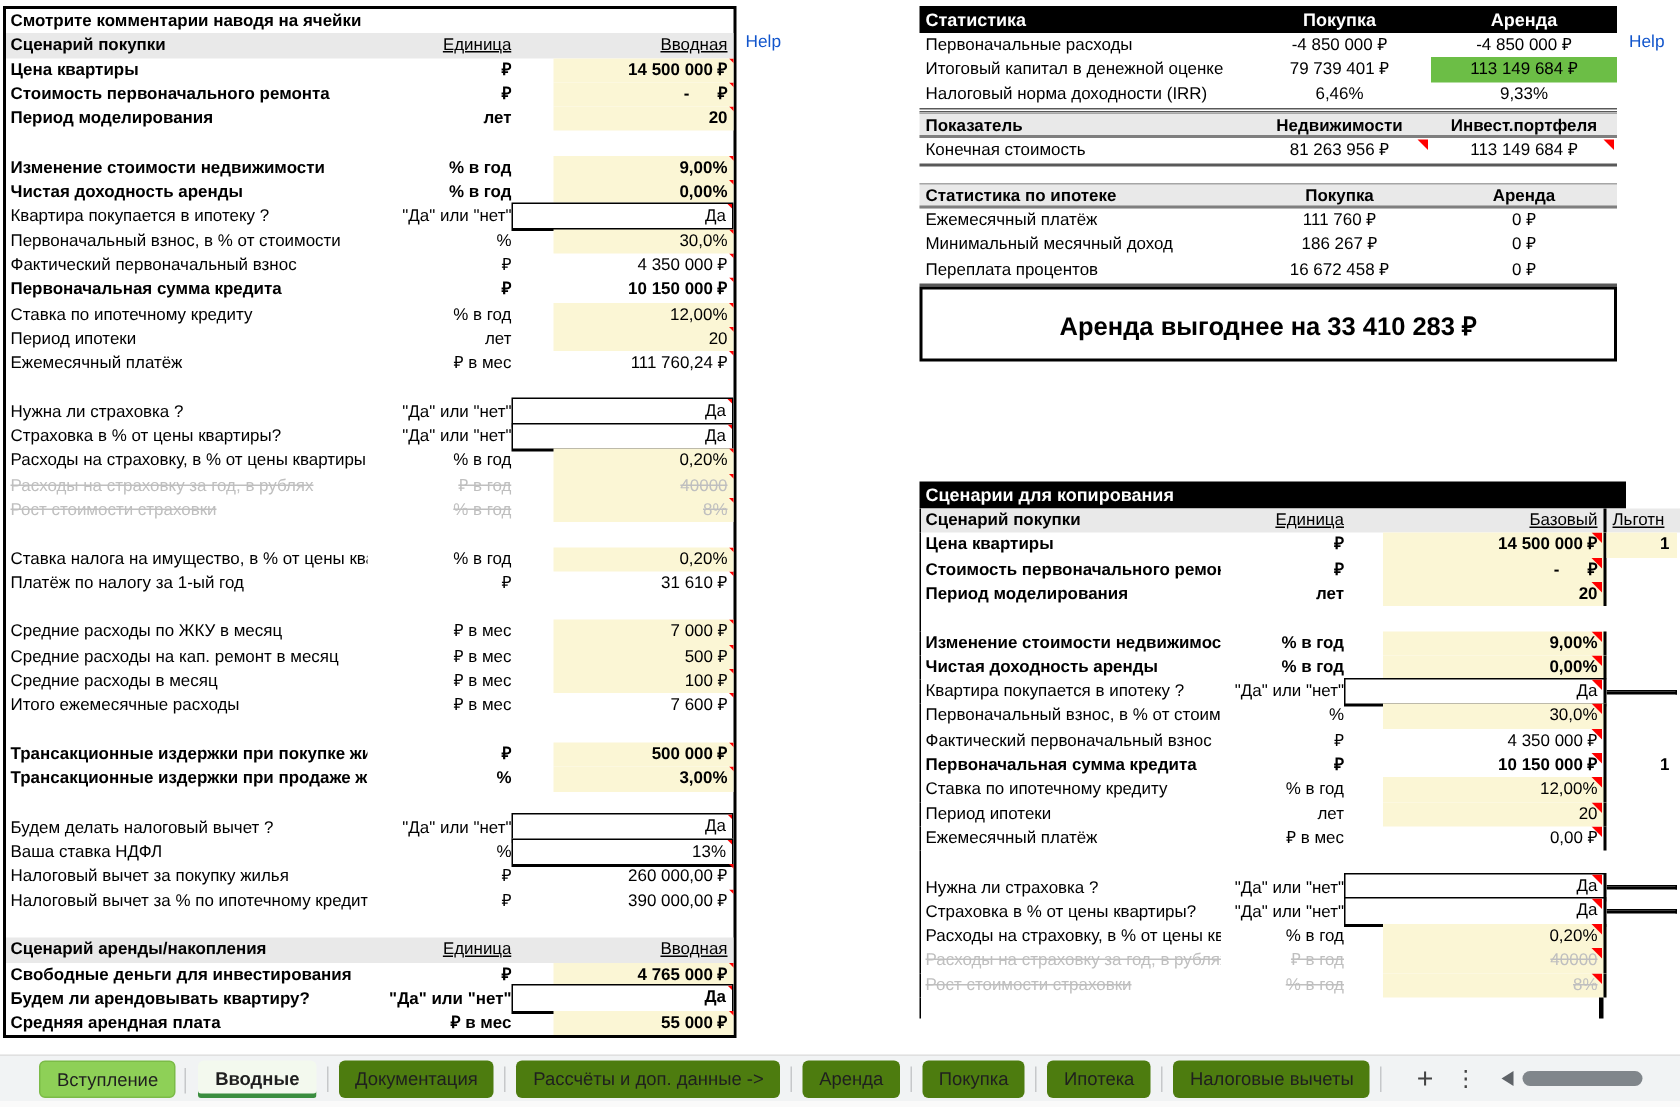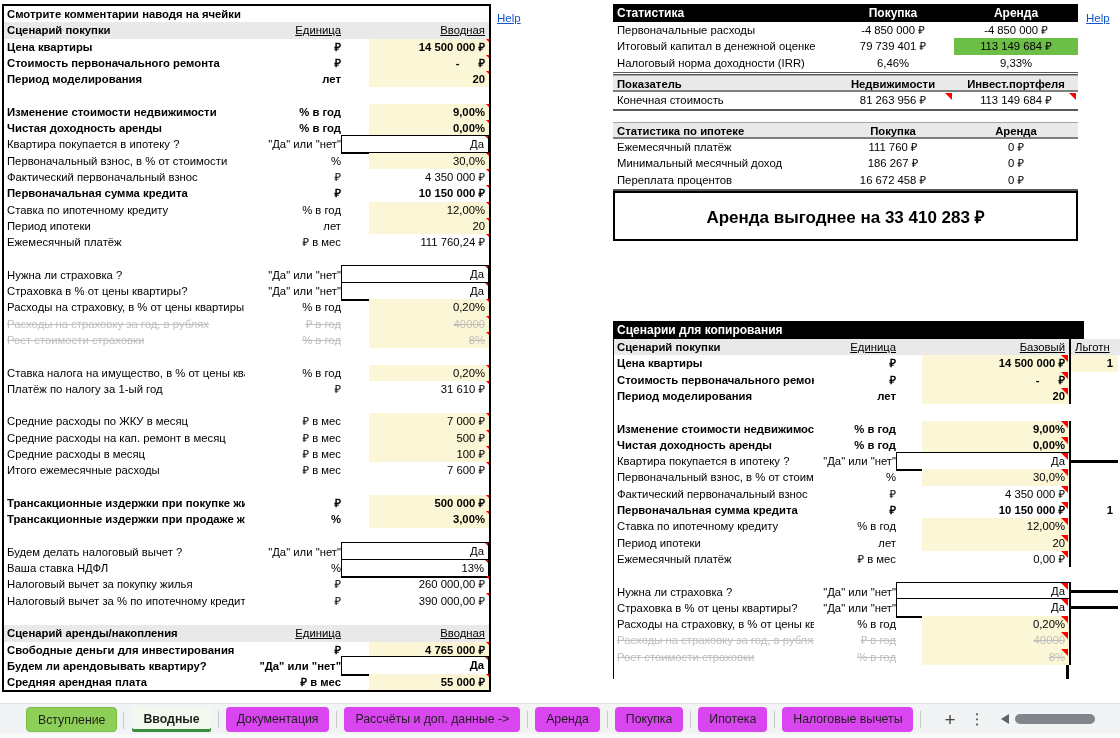--- a/index.html
+++ b/index.html
@@ -19,21 +19,21 @@
   .row.b { font-weight:700; }
   .row.y .val { background:#FBF6D5; }
   .row.w .val { background:#fff; border:1.5px solid #000; border-bottom-width:2px;
     margin-left:-28px; width:148px; }
   .row.hdr { background:#E9E9E9; }
   .row.hdr .lbl { font-weight:700; }
   .row.hdr .unit, .row.hdr .val, .row.hdr .extra { text-decoration:underline; font-weight:400; }
   .row.gray { color:#BFBFBF; text-decoration:line-through; }
   .row.tri .val::after { content:""; position:absolute; top:0; right:-4px;
     border-top:7px solid #FF0000; border-left:7px solid transparent; }
-  .help { position:absolute; top:12px; color:#1155CC; text-decoration:underline;
+  .help { position:absolute; top:22px; color:#1155CC; 
     font-size:11.5px; cursor:pointer; }
   .help.h-left { left:497px; } .help.h-right { left:1086px; }
 
   
   .stat-table { width:465px; }
   .stat-table .thead .t-label { flex:1; }
   .stat-table .c1 { width:122px; text-align:center; flex:0 0 auto; position:relative; }
   .stat-table .c2 { width:124px; text-align:center; flex:0 0 auto; position:relative; }
   .stats { border-bottom:3px double #595959; padding-bottom:1px; }
   .srow-stat .lbl { padding-left:4px; }
@@ -75,21 +75,21 @@
   .srow2.w .extra { background:#fff; border:1.5px solid #000; border-left:none; border-bottom-width:2px; }
   .scenario .pad-bottom { height:14px; border-left:1px solid #000; }
   .scenario .pad-bottom .vline { position:absolute; left:452px; top:0; bottom:0; width:2.5px; background:#000; }
 
   
   .tabbar { position:absolute; left:0; top:703px; width:1120px; height:31px;
     background:#F1F3F4; display:flex; align-items:center; padding-left:26px;
     border-top:1px solid #E0E0E0; }
   .tabbar-strip { position:absolute; left:0; top:734px; width:1120px; height:4px; background:#FAFAFA; }
   .tab { position:relative; height:25px; line-height:25px; padding:0 11px; margin-right:15px;
-    background:#d946ef; border-radius:4px; font-size:12.3px; color:#1f1f1f;
+    background:#4d7c0f; border-radius:4px; font-size:12.3px; color:#1f1f1f;
     cursor:pointer; white-space:nowrap; flex:0 0 auto; }
   .tab::after { content:""; position:absolute; right:-8px; top:4px; height:17px; width:1px; background:#C6C8CA; }
   .tab.green { background:#8ED057; border:1px solid #7BBB47; }
   .tab.active { background:#F3F9EE; font-weight:600; box-shadow:inset 0 -3px 0 #3A8E3F; border-radius:4px 4px 2px 2px; }
   .plus-btn { font-size:19px; color:#444; margin-left:16px; cursor:pointer; line-height:25px; flex:0 0 auto; }
   .kebab-btn { font-size:15px; color:#444; margin-left:14px; cursor:pointer; letter-spacing:0; flex:0 0 auto; }
   .scroll-left { margin-left:16px; width:0; height:0; flex:0 0 auto; cursor:pointer;
     border-top:5px solid transparent; border-bottom:5px solid transparent; border-right:8px solid #5F6368; }
   .scroll-thumb { margin-left:6px; width:80px; height:10px; border-radius:5px; background:#80868B; flex:0 0 auto; cursor:pointer; }
 </style>

